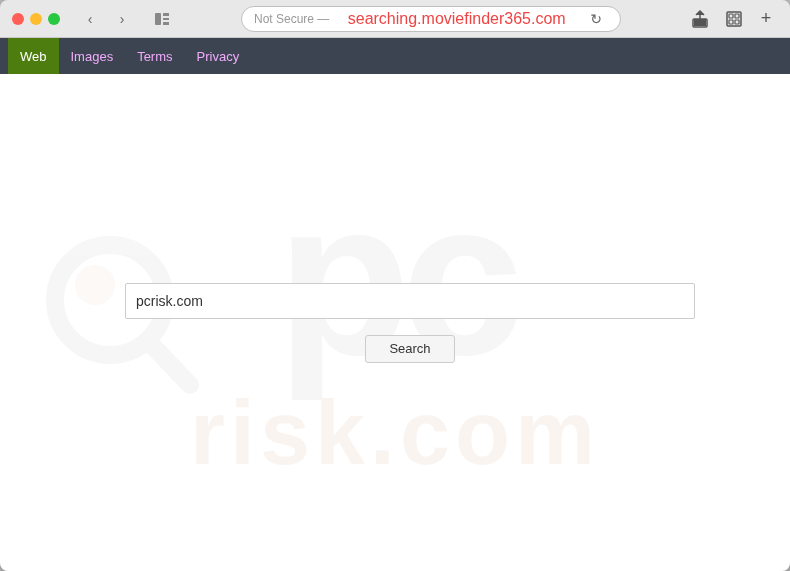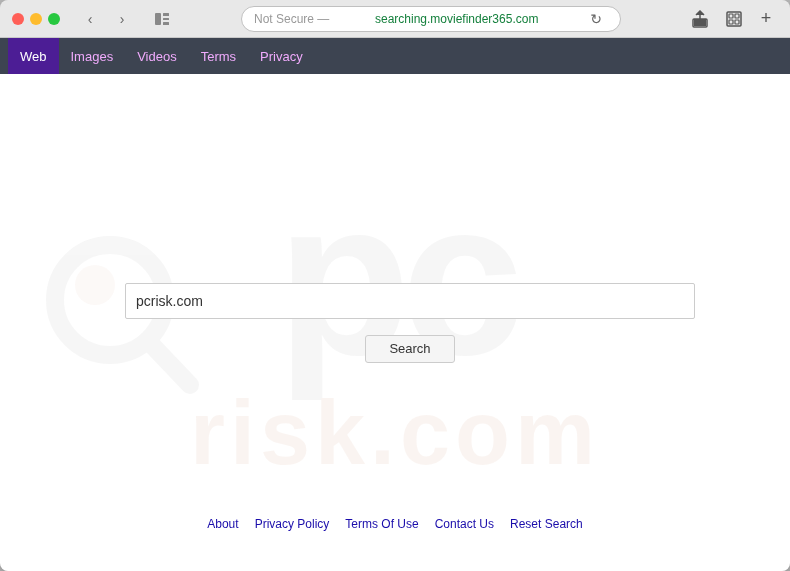--- a/index.html
+++ b/index.html
@@ -100,22 +100,22 @@
       background: #fff;
       border: 1px solid #c0c0c0;
       border-radius: 13px;
       display: flex;
       align-items: center;
       padding: 0 12px;
       gap: 17px;
     }
 
     .address-text {
-      font-size: 12px;
-      color: #15803d;
+      font-size: 16px;
+      color: #ef4444;
       flex: 1;
       text-align: center;
     }
 
     .not-secure {
       color: #999;
       font-size: 12px;
     }
 
     .reload-btn {
@@ -178,21 +178,21 @@
       align-items: center;
       padding: 0 12px;
       font-size: 13px;
       color: #f0abfc;
       cursor: pointer;
       border-radius: 4px 4px 0 0;
       text-decoration: none;
     }
 
     .nav-item.active {
-      background: #4c1d95;
+      background: #4d7c0f;
       color: #fff;
       border-radius: 0;
     }
 
     
     .page-content {
       flex: 1;
       background: #fff;
       position: relative;
       overflow: hidden;
@@ -350,21 +350,20 @@
           <rect x="9" y="9" width="4" height="4" rx="0.5" stroke="#555" stroke-width="1.2" fill="none"></rect>
         </svg>
       </button>
       <button class="new-tab-btn">+</button>
     </div>
   </div>
 
   <div class="nav-bar">
     <a class="nav-item active">Web</a>
     <a class="nav-item">Images</a>
-    <a class="nav-item">Videos</a>
     <a class="nav-item">Terms</a>
     <a class="nav-item">Privacy</a>
   </div>
 
   <div class="page-content">
 
     <div class="watermark">
       <div class="watermark-pc">pc</div>
       <div class="watermark-risk">risk.com</div>
     </div>
@@ -375,23 +374,16 @@
         <line x1="110" y1="108" x2="150" y2="150" stroke="#888" stroke-width="18" stroke-linecap="round"></line>
         <circle cx="55" cy="50" r="20" fill="#c0724a" opacity="0.6"></circle>
       </svg>
     </div>
 
     <div class="search-form">
       <input class="search-input" type="text" value="pcrisk.com" style="">
       <button class="search-button">Search</button>
     </div>
 
-    <div class="footer-links">
-      <a class="footer-link">About</a>
-      <a class="footer-link">Privacy Policy</a>
-      <a class="footer-link">Terms Of Use</a>
-      <a class="footer-link">Contact Us</a>
-      <a class="footer-link">Reset Search</a>
-    </div>
 
   </div>
 
 </div>
 
 </body></html>

